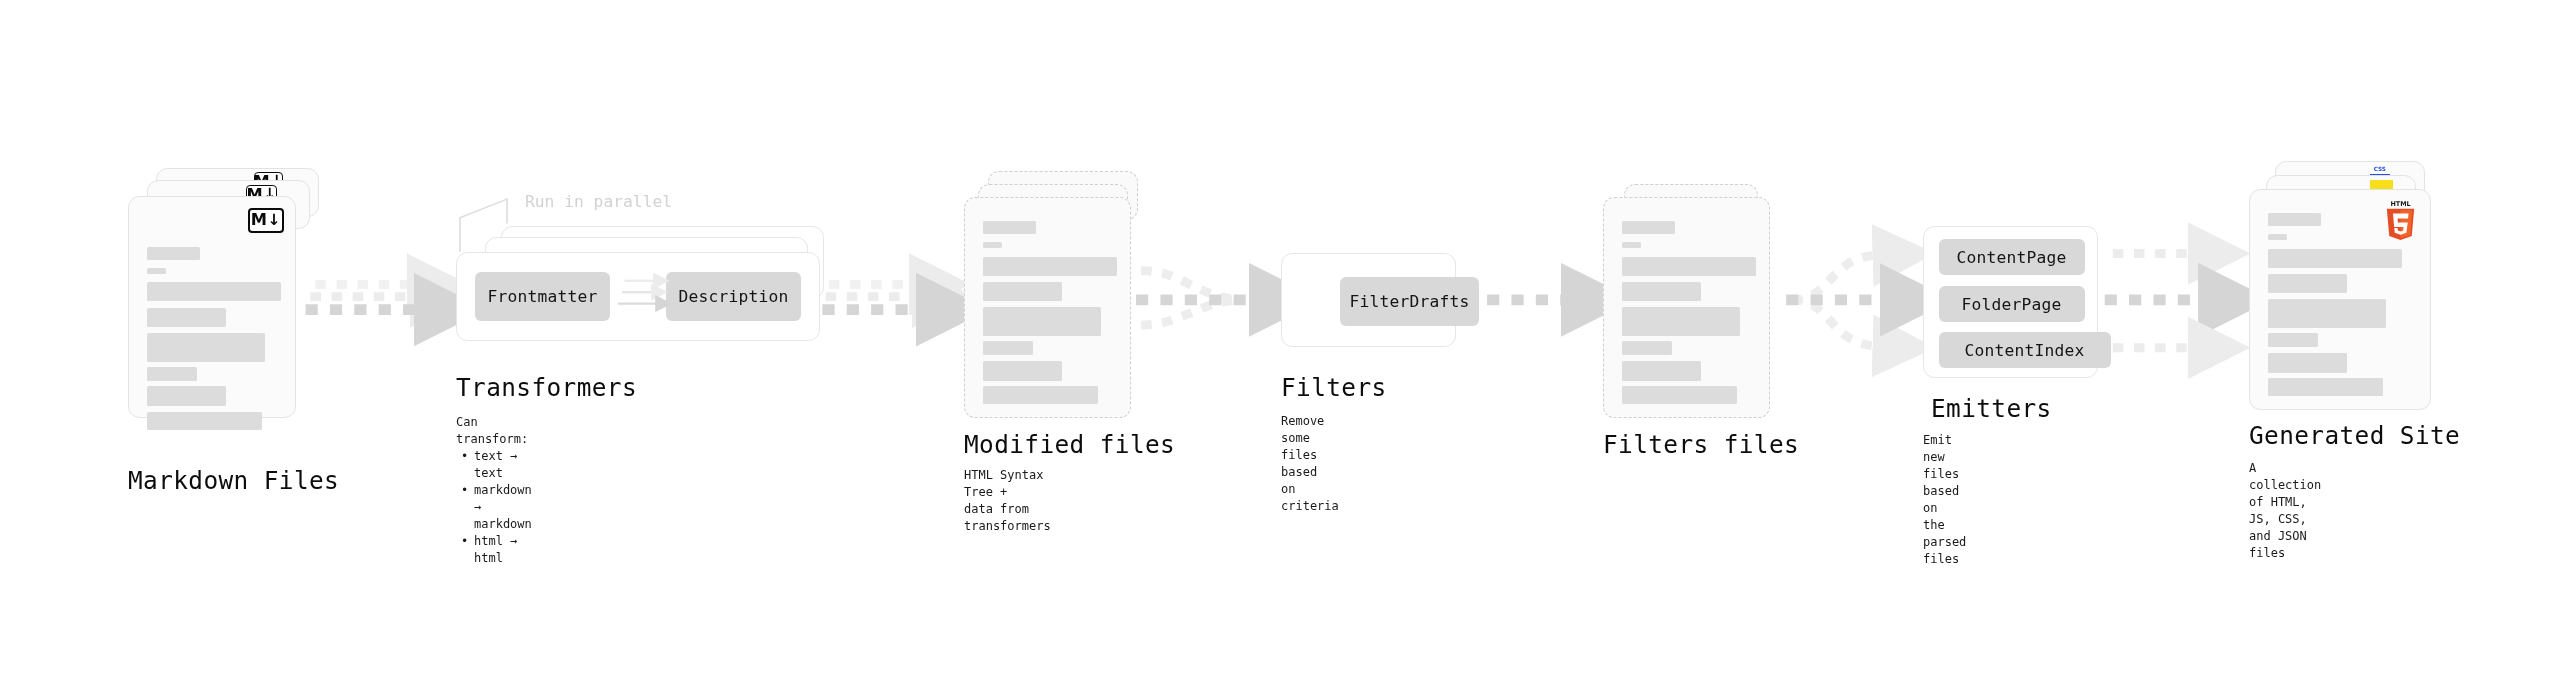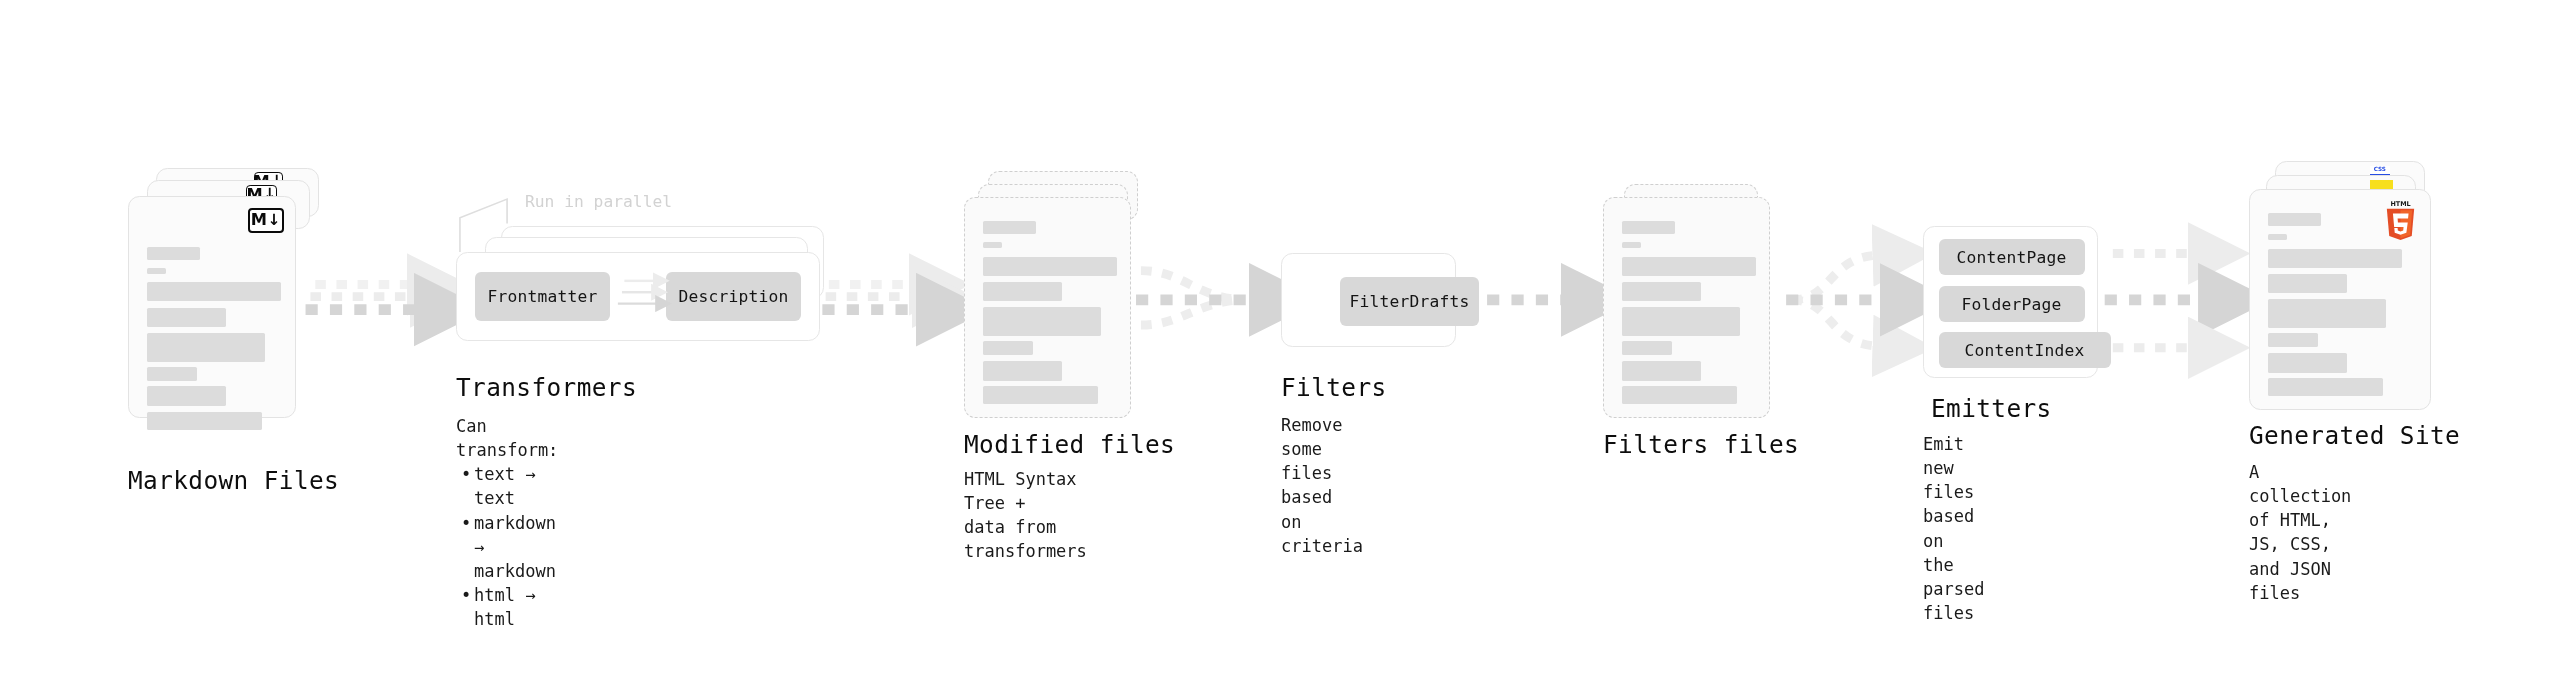--- a/index.html
+++ b/index.html
@@ -19,21 +19,21 @@
 
   
   .sec-title{
     font-size:24.4px;
     letter-spacing:0.4px;
     color:#0d0d0d;
     white-space:nowrap;
     line-height:1.1;
   }
   .sec-sub{
-    font-size:17px;
+    font-size:12px;
     line-height:1.42;
     color:#1a1a1a;
     white-space:pre-line;
   }
   .sec-sub.list{white-space:normal;}
   .sec-sub ul{margin:0;padding:0 0 0 18px;list-style:none;}
   .sec-sub li{position:relative;}
   .sec-sub li:before{
     content:"\2022";
     position:absolute;

